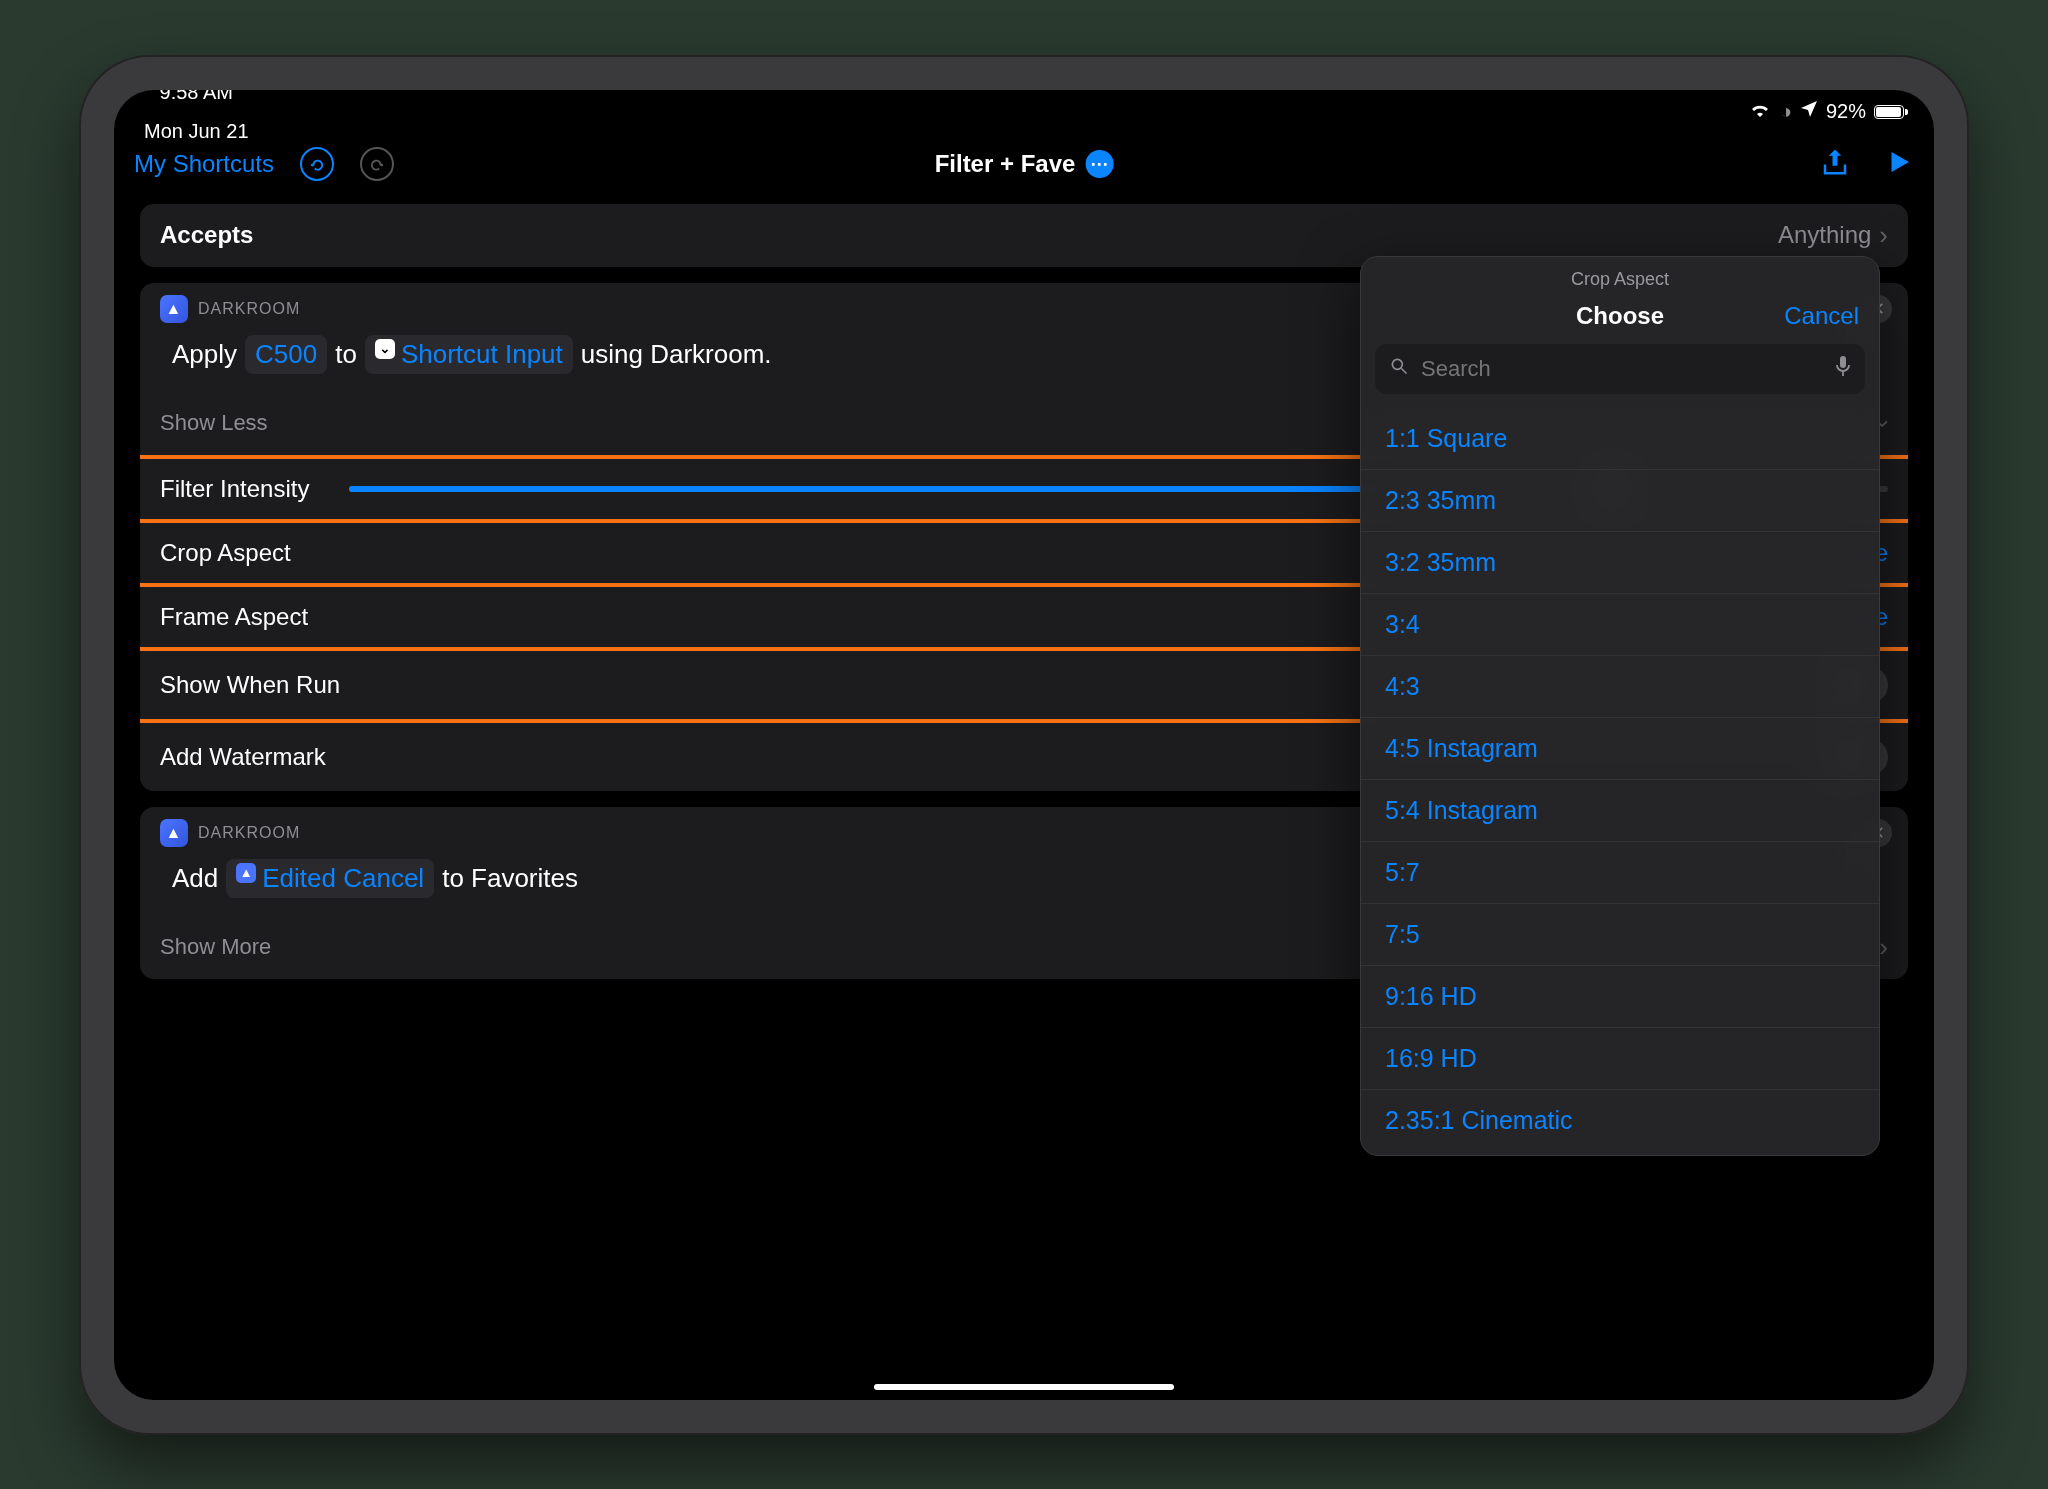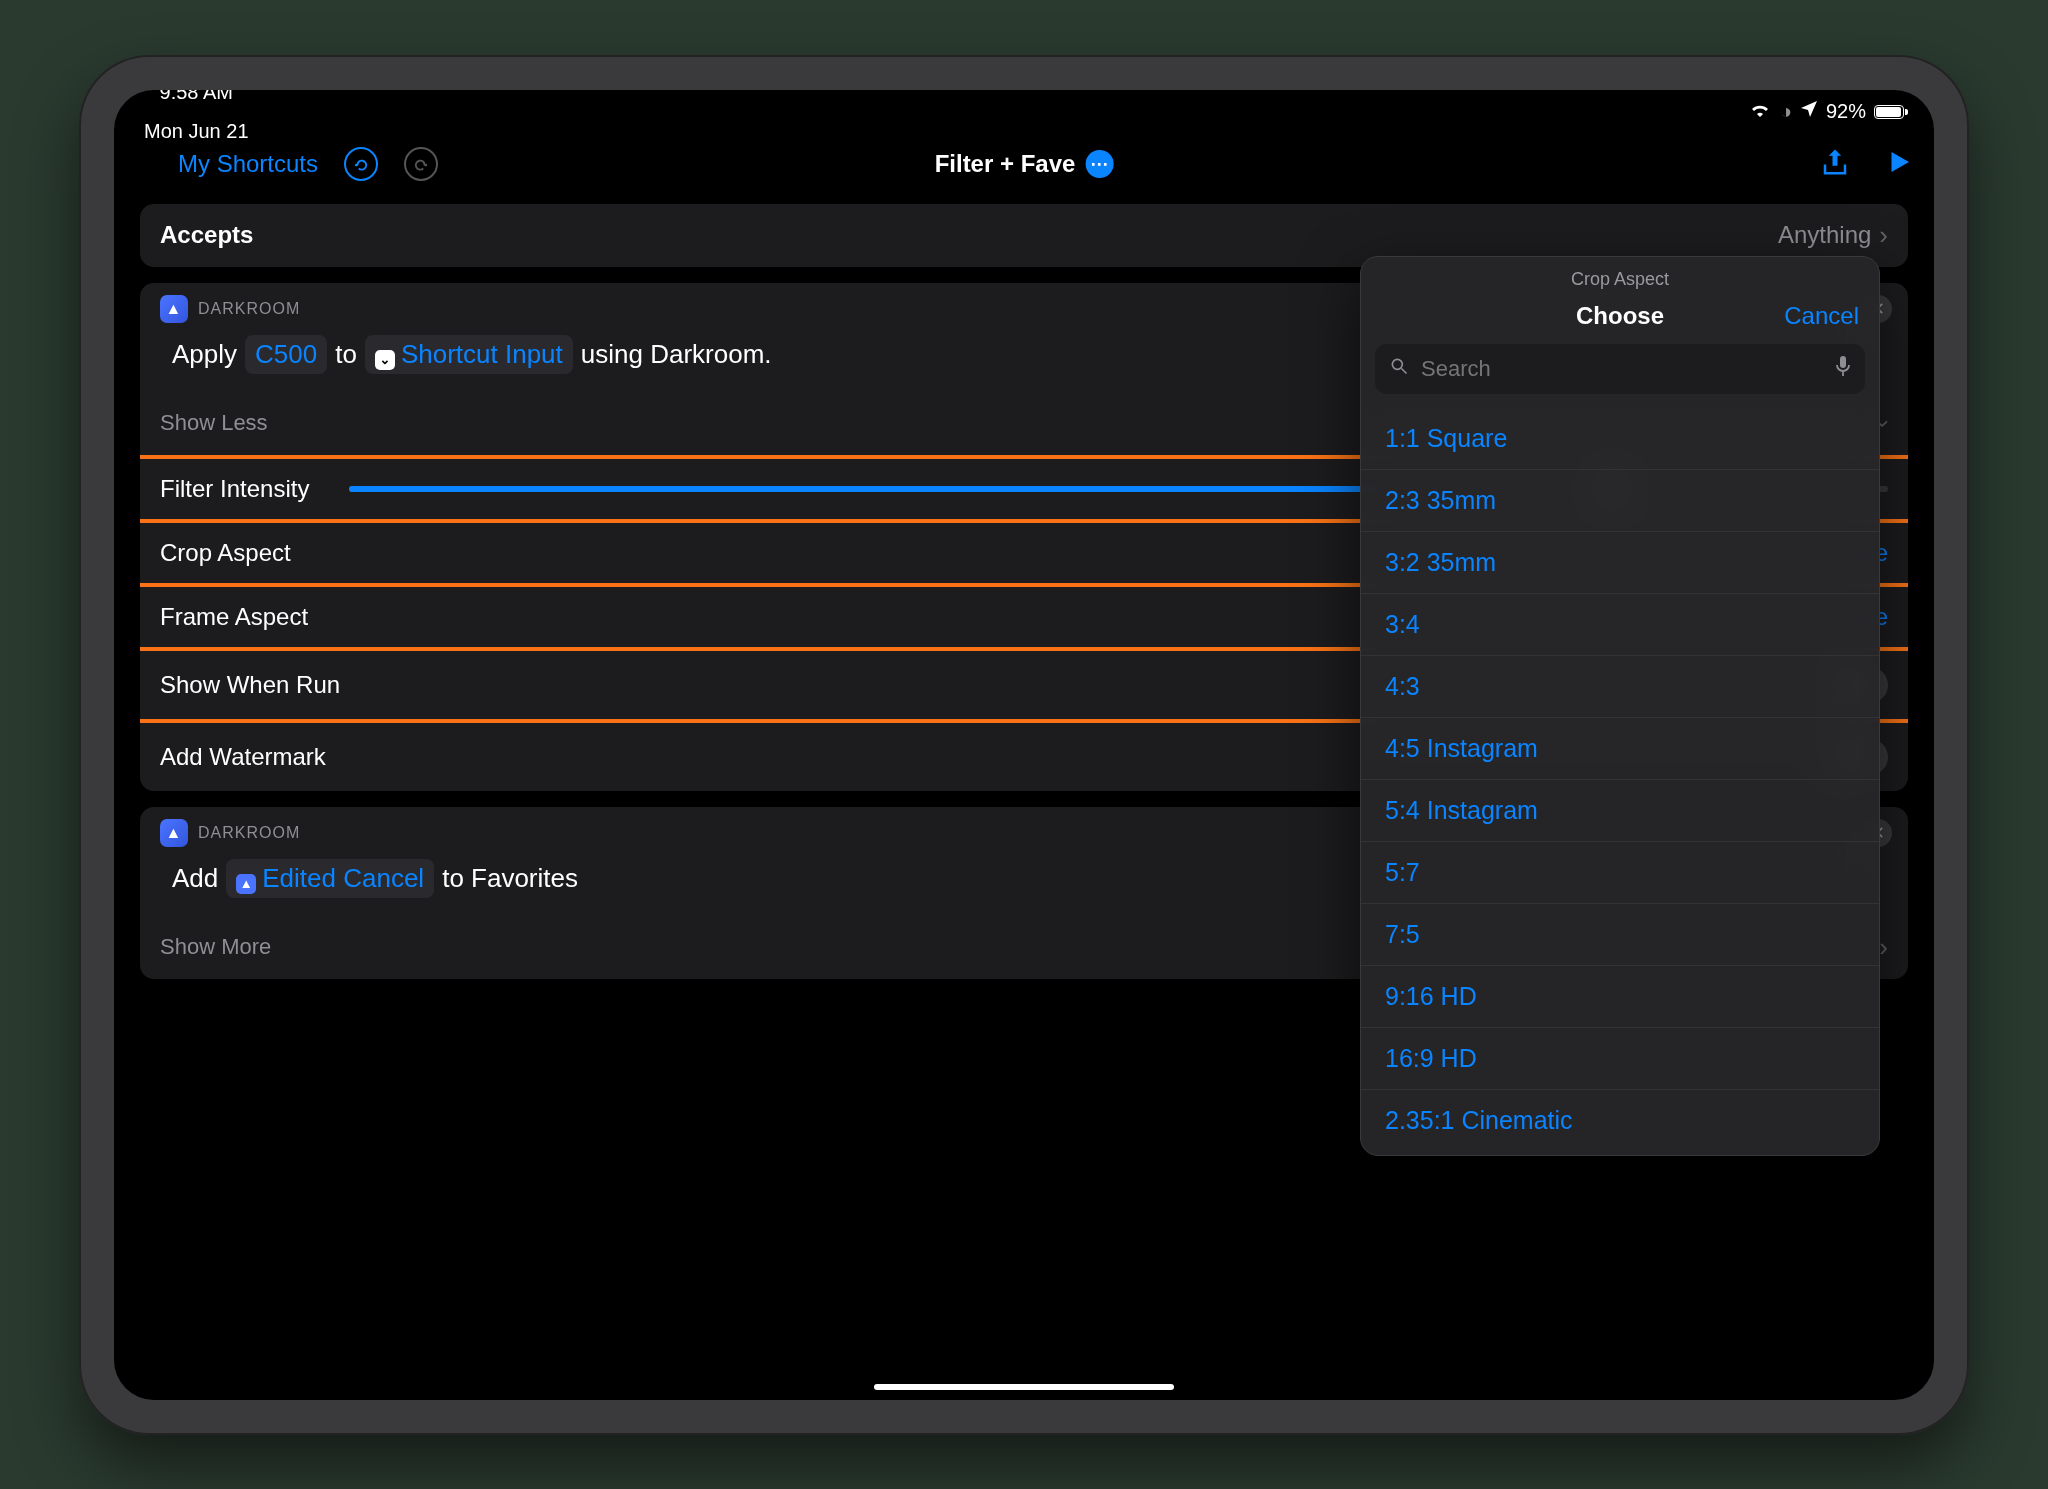--- a/index.html
+++ b/index.html
@@ -7,40 +7,40 @@
 .stage{width:2048px;height:1489px;position:relative;margin:0 auto;display:flex;align-items:center;justify-content:center;}
 .ipad{width:1890px;height:1380px;background:#3a3a3c;border-radius:70px;padding:35px;position:relative;box-shadow:0 30px 60px rgba(0,0,0,.5),inset 0 0 0 2px #222;}
 .screen{width:100%;height:100%;background:#000;border-radius:40px;overflow:hidden;position:relative;}
 .statusbar{height:44px;display:flex;align-items:center;justify-content:space-between;padding:0 30px;color:#fff;font-size:20px;font-weight:500;}
 .status-left{display:flex;gap:16px;align-items:center;flex-direction:column;}
 .status-right{display:flex;gap:8px;align-items:center;}
 .battery{width:30px;height:14px;border:1.5px solid #fff;border-radius:4px;position:relative;}
 .battery::after{content:'';position:absolute;right:-5px;top:3px;width:3px;height:6px;background:#fff;border-radius:0 2px 2px 0;}
 .battery-fill{position:absolute;left:1px;top:1px;bottom:1px;width:90%;background:#fff;border-radius:2px;}
 .toolbar{height:60px;display:flex;align-items:center;padding:0 20px;position:relative;}
-.tb-left{display:flex;align-items:center;gap:26px;margin-left:44px;}
+.tb-left{display:flex;align-items:center;gap:26px;}
 .tb-link{color:#0a84ff;font-size:24px;font-weight:400;}
 .tb-circle{width:34px;height:34px;border:2px solid #0a84ff;border-radius:50%;display:flex;align-items:center;justify-content:center;color:#0a84ff;font-size:20px;}
 .tb-circle.dim{border-color:#555;color:#555;}
 .tb-center{position:absolute;left:50%;transform:translateX(-50%);display:flex;align-items:center;gap:10px;color:#fff;font-size:24px;font-weight:600;}
 .ellipsis-badge{width:28px;height:28px;border-radius:50%;background:#0a84ff;color:#fff;display:flex;align-items:center;justify-content:center;font-size:18px;font-weight:700;}
 .tb-right{margin-left:auto;display:flex;align-items:center;gap:34px;}
 .share-icon svg,.play-icon svg{width:30px;height:30px;fill:#0a84ff;}
 .content{padding:10px 26px 0 26px;position:relative;}
 .card{background:#1c1c1e;border-radius:14px;margin-bottom:16px;overflow:hidden;}
 .row{padding:16px 20px;display:flex;align-items:center;color:#fff;font-size:24px;border-bottom:4px solid #f97316;min-height:60px;}
 .row:last-child{border-bottom:none;}
 .row .val{margin-left:auto;color:#8e8e93;display:flex;align-items:center;gap:8px;}
 .row .val.accent{color:#0a84ff;}
 .chev{color:#636366;font-size:26px;}
 .app-header{padding:12px 20px 0 20px;display:flex;align-items:center;gap:10px;color:#8e8e93;font-size:16px;letter-spacing:1px;position:relative;}
 .app-badge{width:28px;height:28px;border-radius:7px;background:linear-gradient(135deg,#4a74ff,#3355dd);display:flex;align-items:center;justify-content:center;color:#fff;font-size:16px;}
 .close-x{position:absolute;right:16px;top:12px;width:28px;height:28px;border-radius:50%;background:#3a3a3c;color:#999;display:flex;align-items:center;justify-content:center;font-size:18px;}
 .action-text{padding:12px 20px 18px 32px;color:#fff;font-size:26px;display:flex;align-items:center;gap:8px;flex-wrap:wrap;}
-.token{background:#2a2a2e;border-radius:8px;padding:4px 10px;color:#0a84ff;display:inline-flex;align-items:flex-end;gap:6px;font-weight:500;}
+.token{background:#2a2a2e;border-radius:8px;padding:4px 10px;color:#0a84ff;display:inline-flex;align-items:flex-start;gap:6px;font-weight:500;}
 .token .mini{width:20px;height:20px;border-radius:5px;background:#fff;color:#000;display:flex;align-items:center;justify-content:center;font-size:13px;font-weight:700;}
 .row.dim{color:#8e8e93;font-size:22px;}
 .slider{flex:1;margin-left:40px;height:6px;background:#3a3a3c;border-radius:3px;position:relative;}
 .slider-fill{position:absolute;left:0;top:0;bottom:0;width:82%;background:#0a84ff;border-radius:3px;}
 .slider-thumb{position:absolute;left:82%;top:50%;transform:translate(-50%,-50%);width:34px;height:34px;border-radius:50%;background:#fff;box-shadow:0 2px 6px rgba(0,0,0,.5);}
 .switch{margin-left:auto;width:60px;height:36px;border-radius:18px;background:#3a3a3c;position:relative;}
 .switch .knob{position:absolute;left:3px;top:3px;width:30px;height:30px;border-radius:50%;background:#fff;}
 .home-ind{position:absolute;bottom:10px;left:50%;transform:translateX(-50%);width:300px;height:6px;background:#fff;border-radius:3px;}
 
 .popover{position:absolute;right:54px;top:166px;width:520px;background:rgba(38,38,40,.97);backdrop-filter:blur(20px);border-radius:18px;box-shadow:0 20px 60px rgba(0,0,0,.6);overflow:hidden;z-index:50;border:1px solid #3a3a3c;}

